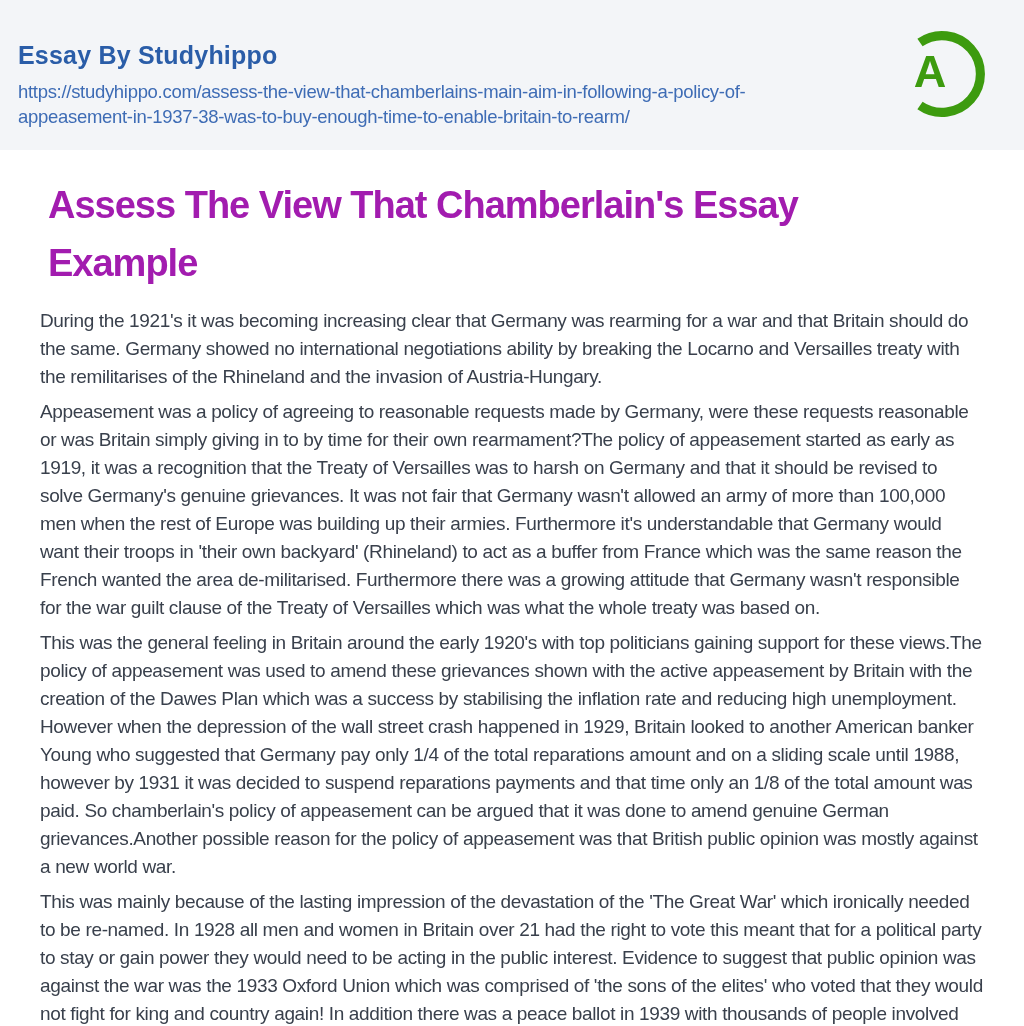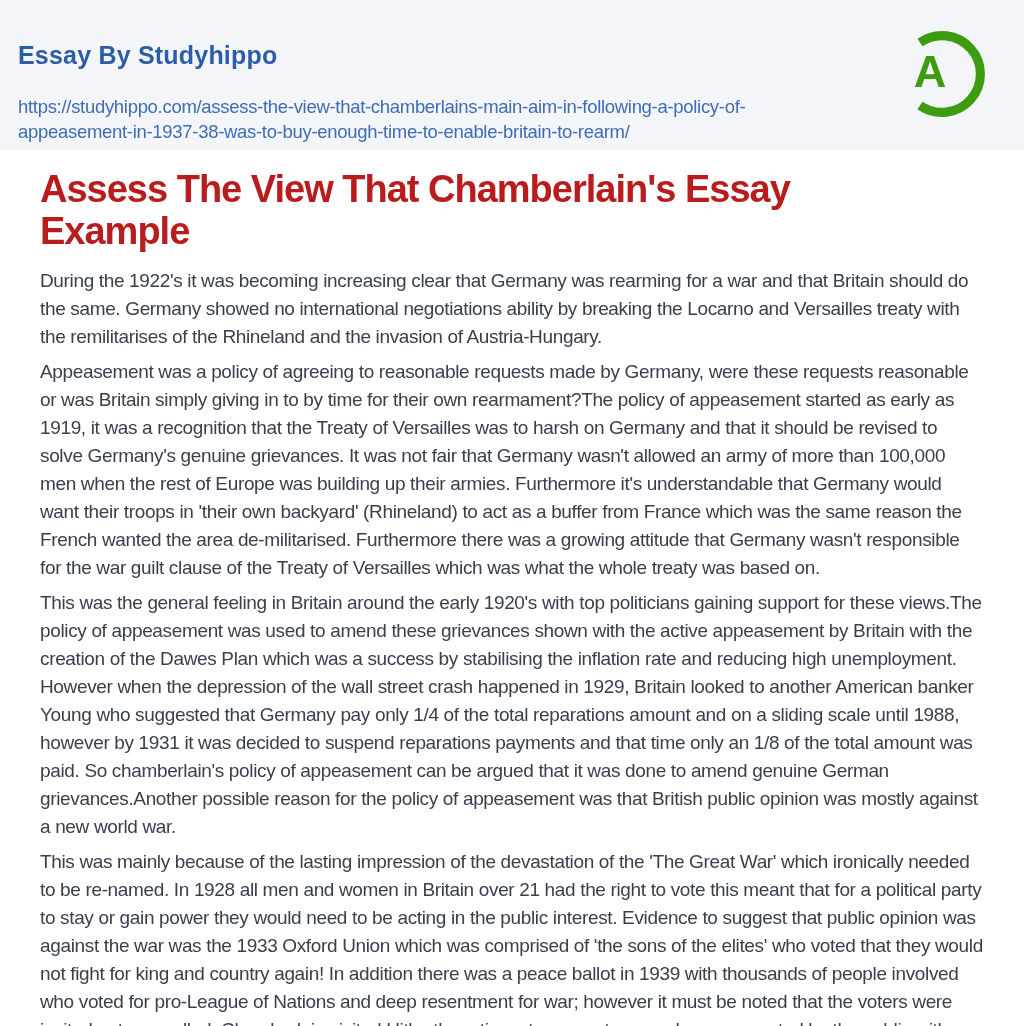--- a/index.html
+++ b/index.html
@@ -20,48 +20,48 @@
   .byline {
     padding-top: 40px;
     font-size: 25px;
     line-height: 30px;
     font-weight: 700;
     color: #2a5da8;
     letter-spacing: 0.2px;
   }
   .url-link {
     display: block;
-    margin-top: 24px;
+    margin-top: 9px;
     max-width: 772px;
     font-size: 18.5px;
     line-height: 25px;
     color: #3e6cb5;
     text-decoration: none;
     letter-spacing: -0.3px;
     word-break: break-word;
     cursor: pointer;
   }
   .logo {
     position: absolute;
     top: 26px;
     right: 34px;
     width: 96px;
     height: 96px;
   }
   .main {
     padding: 18px 40px 0 40px;
   }
   .page-title {
-    margin: 0;
+    margin: 8px;
     max-width: 880px;
     font-size: 38px;
-    line-height: 42px;
+    line-height: 58px;
     font-weight: 700;
     letter-spacing: -1px;
-    color: #b91c1c;
+    color: #a21caf;
   }
   .essay p {
     margin: 0 0 7px 0;
     max-width: 946px;
     font-size: 19px;
     line-height: 28px;
     letter-spacing: -0.35px;
     color: #39404c;
   }
   .essay { margin-top: 15px; }
@@ -77,18 +77,18 @@
       <path d="M 27.06 17.23 A 40 40 0 1 1 27.06 82.77" fill="none" stroke="#3d9b0f" stroke-width="9.5" stroke-linecap="butt"></path>
       <text x="37.5" y="63.5" text-anchor="middle" font-family="Liberation Sans, sans-serif" font-size="47" font-weight="bold" fill="#3d9b0f">A</text>
     </svg>
   </div>
 </header>
 
 <main class="main">
   <h1 class="page-title">Assess The View That Chamberlain's Essay Example</h1>
 
   <div class="essay">
-    <p>During the 1922's it was becoming increasing clear that Germany was rearming for a war and that Britain should do the same. Germany showed no international negotiations ability by breaking the Locarno and Versailles treaty with the remilitarises of the Rhineland and the invasion of Austria-Hungary.</p>
+    <p>During the 1921's it was becoming increasing clear that Germany was rearming for a war and that Britain should do the same. Germany showed no international negotiations ability by breaking the Locarno and Versailles treaty with the remilitarises of the Rhineland and the invasion of Austria-Hungary.</p>
     <p>Appeasement was a policy of agreeing to reasonable requests made by Germany, were these requests reasonable or was Britain simply giving in to by time for their own rearmament?The policy of appeasement started as early as 1919, it was a recognition that the Treaty of Versailles was to harsh on Germany and that it should be revised to solve Germany's genuine grievances. It was not fair that Germany wasn't allowed an army of more than 100,000 men when the rest of Europe was building up their armies. Furthermore it's understandable that Germany would want their troops in 'their own backyard' (Rhineland) to act as a buffer from France which was the same reason the French wanted the area de-militarised. Furthermore there was a growing attitude that Germany wasn't responsible for the war guilt clause of the Treaty of Versailles which was what the whole treaty was based on.</p>
     <p>This was the general feeling in Britain around the early 1920's with top politicians gaining support for these views.The policy of appeasement was used to amend these grievances shown with the active appeasement by Britain with the creation of the Dawes Plan which was a success by stabilising the inflation rate and reducing high unemployment. However when the depression of the wall street crash happened in 1929, Britain looked to another American banker Young who suggested that Germany pay only 1/4 of the total reparations amount and on a sliding scale until 1988, however by 1931 it was decided to suspend reparations payments and that time only an 1/8 of the total amount was paid. So chamberlain's policy of appeasement can be argued that it was done to amend genuine German grievances.Another possible reason for the policy of appeasement was that British public opinion was mostly against a new world war.</p>
     <p>This was mainly because of the lasting impression of the devastation of the 'The Great War' which ironically needed to be re-named. In 1928 all men and women in Britain over 21 had the right to vote this meant that for a political party to stay or gain power they would need to be acting in the public interest. Evidence to suggest that public opinion was against the war was the 1933 Oxford Union which was comprised of 'the sons of the elites' who voted that they would not fight for king and country again! In addition there was a peace ballot in 1939 with thousands of people involved who voted for pro-League of Nations and deep resentment for war; however it must be noted that the voters were invited not compelled. Chamberlain visited Hitler three times to prevent war and was supported by the public with 40,000 thank you letters and gifts. Furthermore most of the ne</p>
   </div>
 </main>
 
 </body></html>

